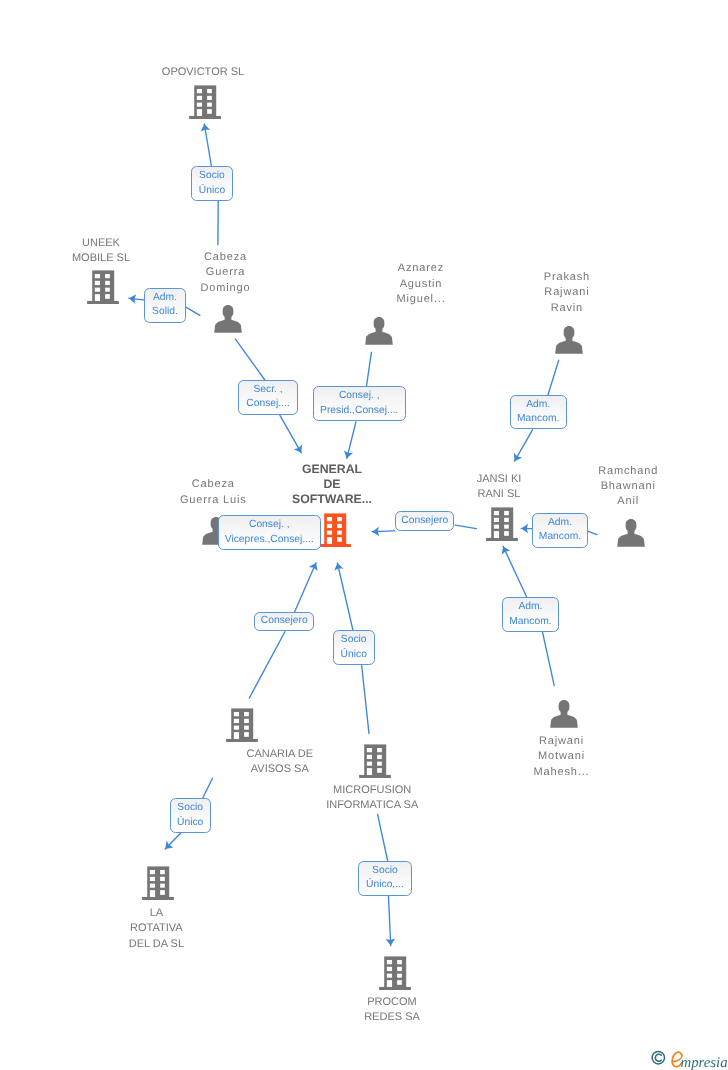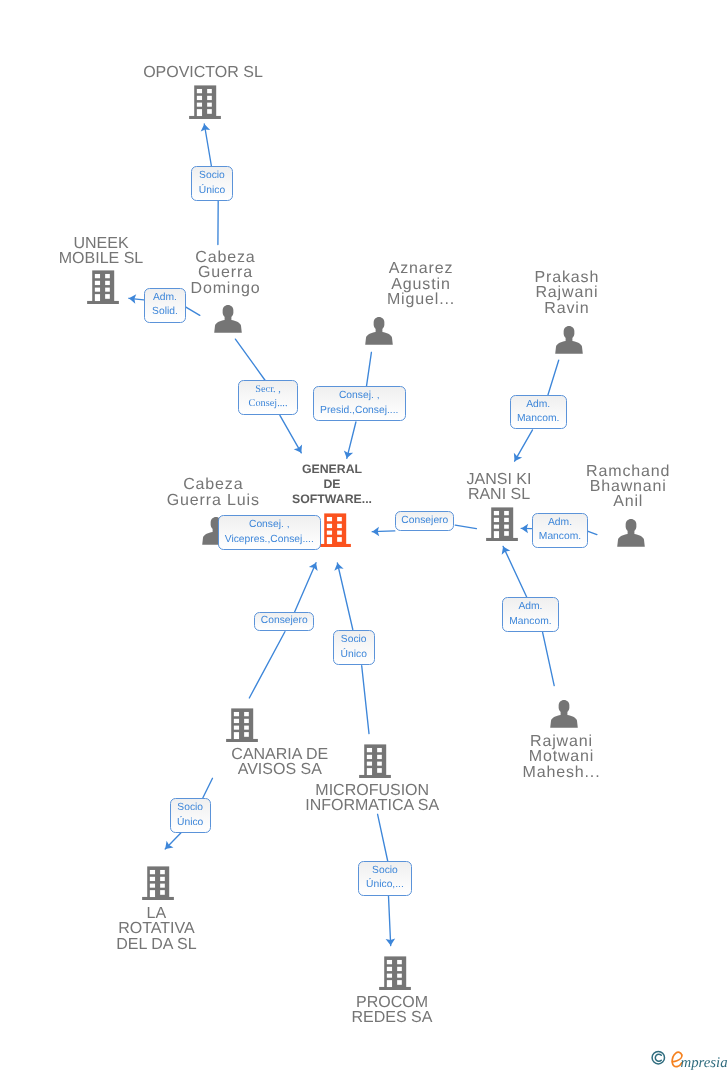--- a/index.html
+++ b/index.html
@@ -1,20 +1,20 @@
 <!DOCTYPE html>
 <html><head>
 <meta charset="utf-8">
 <style>
   html,body{margin:0;padding:0;background:#fff;}
   body{width:728px;height:1070px;font-family:"Liberation Sans",sans-serif;overflow:hidden;position:relative;-webkit-font-smoothing:antialiased;text-rendering:geometricPrecision;}
   *{-webkit-font-smoothing:antialiased;}
   #stage{position:absolute;left:0;top:0;width:728px;height:1070px;}
   svg.edges{position:absolute;left:0;top:0;width:728px;height:1070px;}
-  .nlabel{position:absolute;text-align:center;color:#757575;font-size:16px;line-height:15.3px;white-space:pre;transform:translateX(-50%);}
+  .nlabel{position:absolute;text-align:center;color:#757575;font-size:11px;line-height:15.3px;white-space:pre;transform:translateX(-50%);}
   .nlabel.person{letter-spacing:0.85px;}
   .nlabel.bold{font-weight:bold;color:#5c5c5c;font-size:12.3px;line-height:15px;}
   .elabel{position:absolute;border:1.8px solid #5b93d9;border-radius:5.5px;background:linear-gradient(to bottom,#efefef 0%,#f7f7f7 45%,#ffffff 100%);color:#3d86d9;font-size:10.3px;line-height:14.5px;text-align:center;display:flex;align-items:center;justify-content:center;box-sizing:border-box;white-space:pre;}
   .ico{position:absolute;}
   .footer{position:absolute;right:6px;bottom:2px;}
 </style>
 </head>
 <body>
 
 <div id="stage">
@@ -273,21 +273,21 @@
         </g>
       </g>
 </svg>
 <div class="nlabel" style="left:392px;top:995.0px;">PROCOM
 REDES SA</div>
 
 <div class="elabel" style="left:191.3px;top:166.3px;width:41.3px;height:34.5px;">Socio
 Único</div>
 <div class="elabel" style="left:143.6px;top:288.1px;width:42.7px;height:34.5px;">Adm.
 Solid.</div>
-<div class="elabel" style="left:238.4px;top:380.3px;width:59.3px;height:34.4px;font-family:Liberation Serif, serif;">Secr. ,
+<div class="elabel" style="left:238.4px;top:380.3px;width:59.3px;height:34.4px;">Secr. ,
 Consej....</div>
 <div class="elabel" style="left:312.6px;top:386.3px;width:93.3px;height:34.6px;">Consej. ,
 Presid.,Consej....</div>
 <div class="elabel" style="left:509.6px;top:394.9px;width:57.2px;height:34.6px;">Adm.
 Mancom.</div>
 <div class="elabel" style="left:217.9px;top:515.4px;width:102.8px;height:34.6px;">Consej. ,
 Vicepres.,Consej....</div>
 <div class="elabel" style="left:395.3px;top:511.0px;width:59.0px;height:20.2px;">Consejero</div>
 <div class="elabel" style="left:531.6px;top:513.1px;width:56.8px;height:34.5px;">Adm.
 Mancom.</div>

